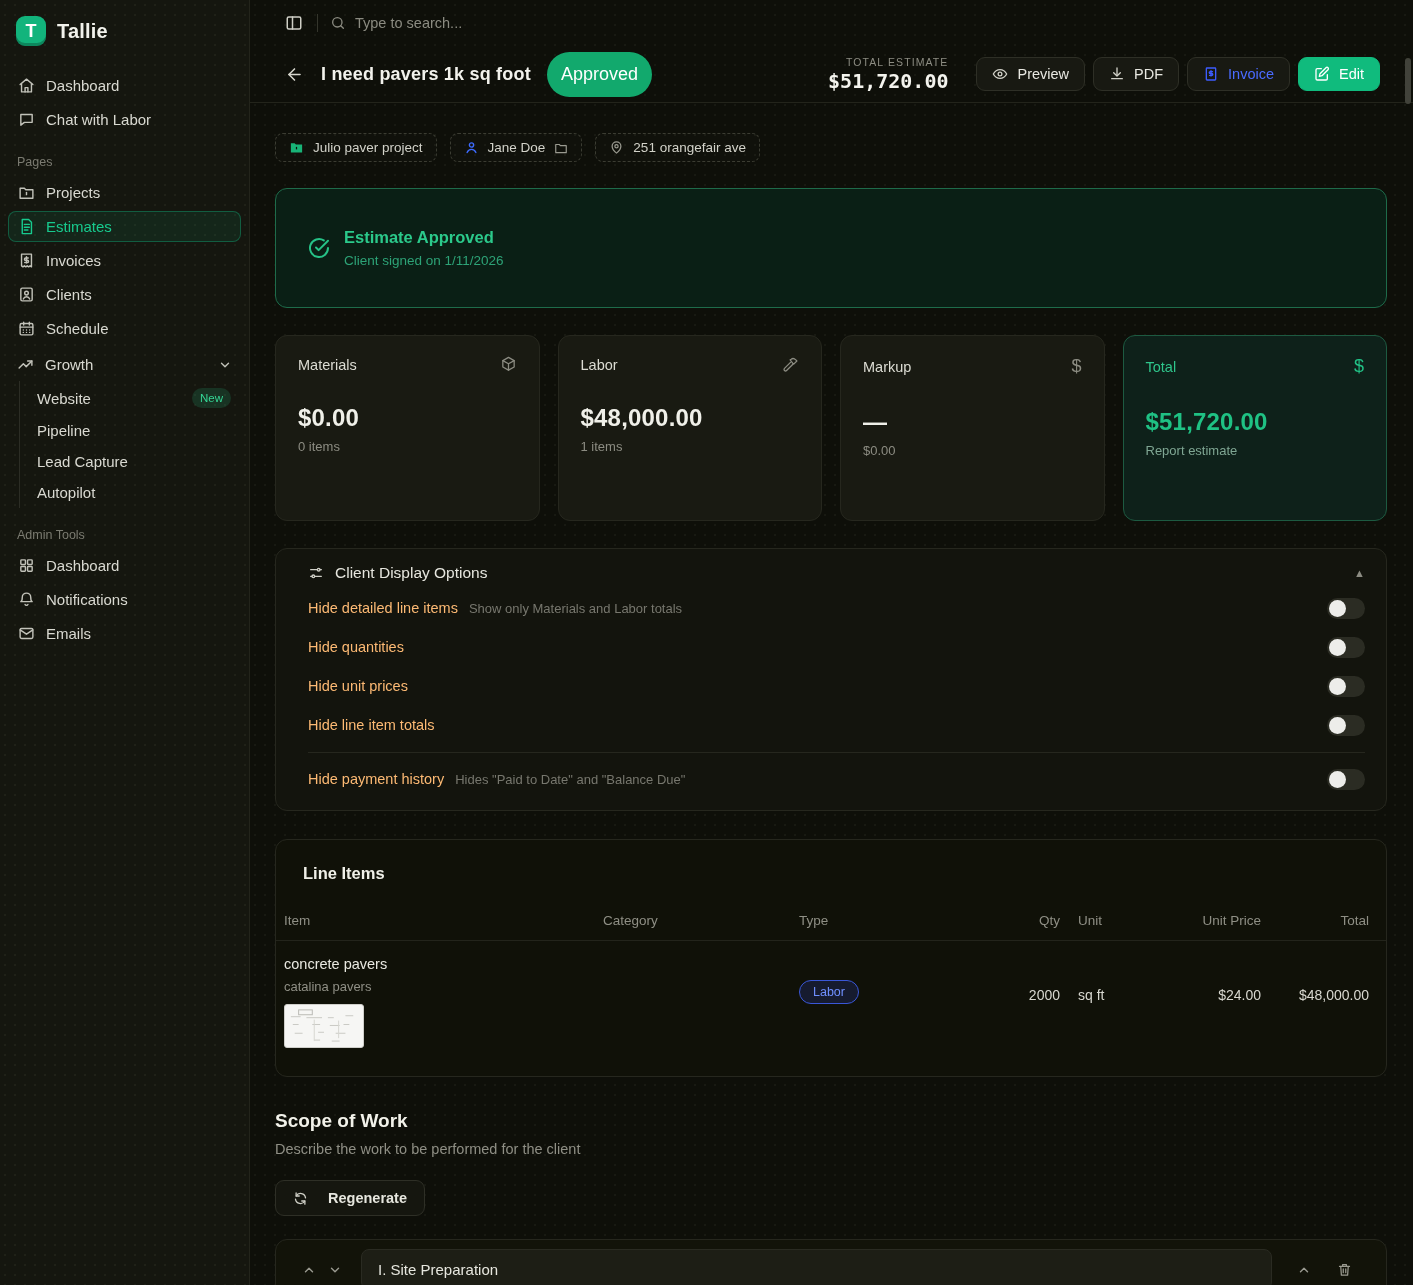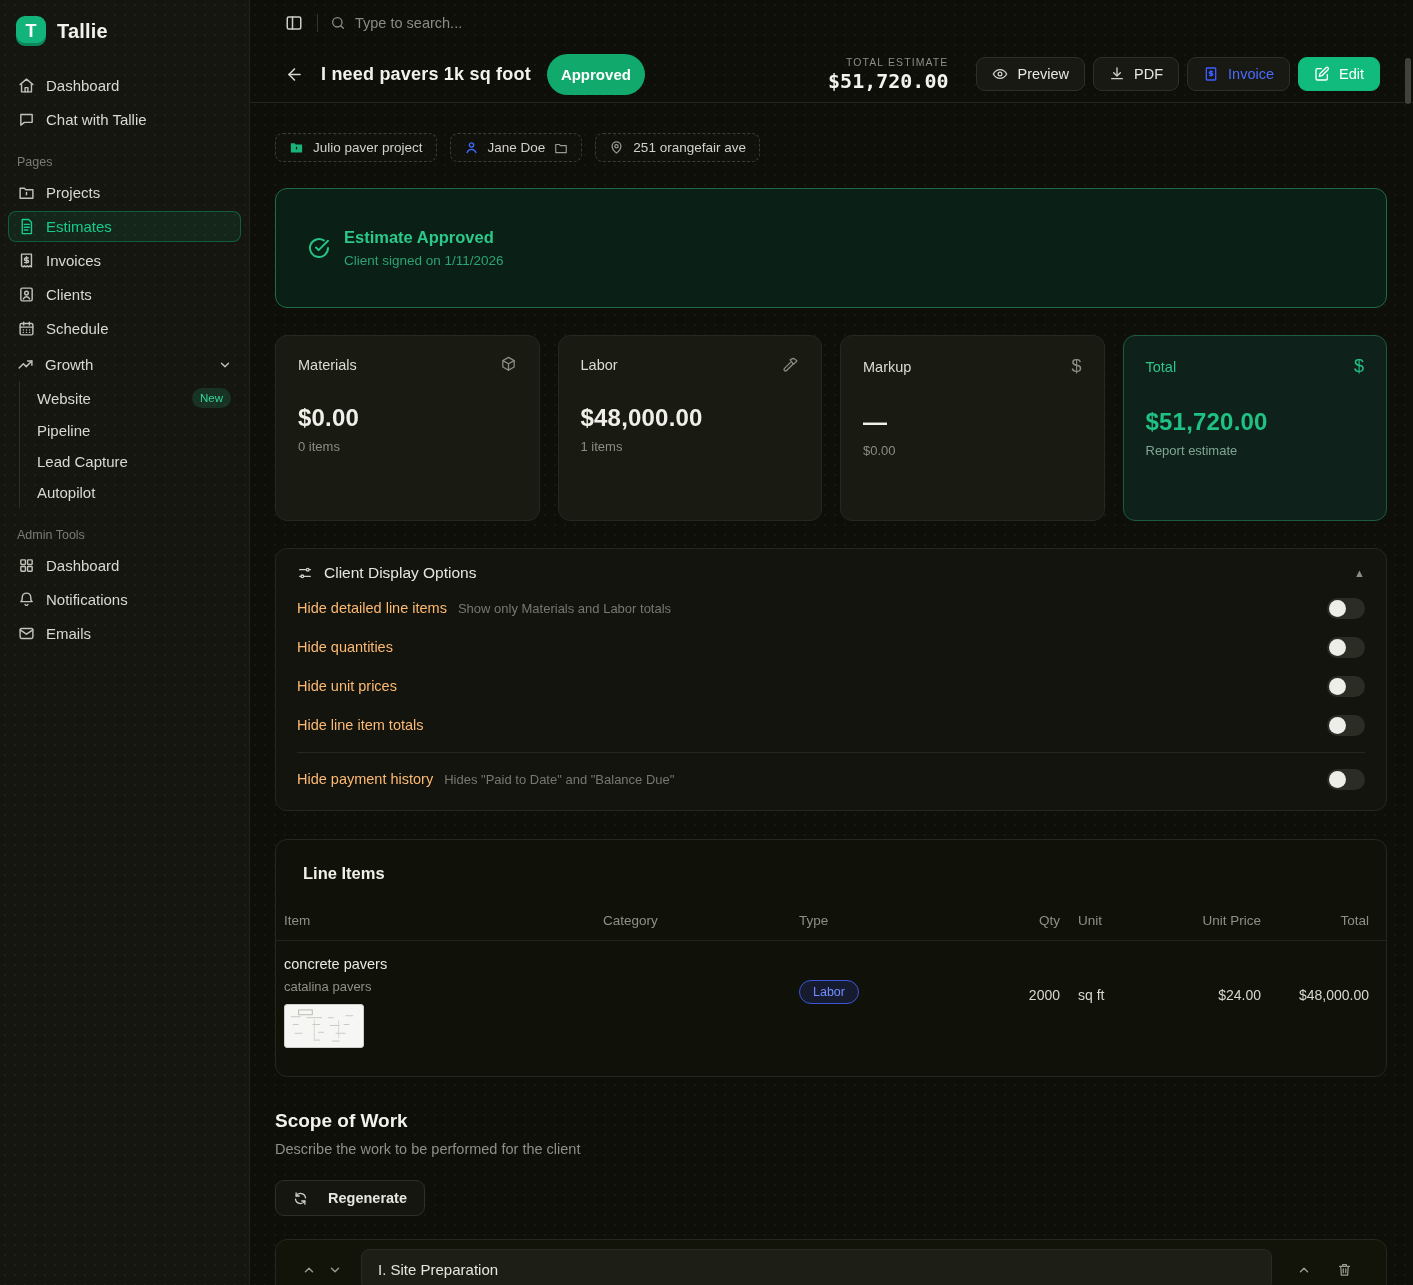--- a/index.html
+++ b/index.html
@@ -86,22 +86,22 @@
       linear-gradient(100deg, #e9e9e5 0%, #cfcfca 22%, #8e8e88 38%, #f1f1ed 50%, #6f6f69 62%, #3a3a35 80%, #23231f 100%);
   }
 
   .pagehead {
     height:57px; display:flex; align-items:center; padding:0 33px 0 31px;
     border-bottom:1px solid #23241b;
   }
   .back-btn { background:none; border:none; color:#d6d6cd; cursor:pointer; display:flex; padding:4px; margin-right:13px; }
   .page-title { font-size:18px; font-weight:bold; color:#f2f2ec; letter-spacing:.2px; }
   .status-badge {
-    margin-left:16px; background:#12a96d; color:#fff; font-size:15px;
-    padding:12px 14px; border-radius:999px;font-weight:bold;
+    margin-left:16px; background:#12a96d; color:#fff; font-size:18px;
+    padding:12px 14px; border-radius:999px;
   }
   .head-spacer { flex:1; }
   .total-block { text-align:right; margin-right:20px; }
   .total-label { font-size:10.5px; letter-spacing:1.1px; color:#8d8d83; }
   .total-value { font-family:"DejaVu Sans Mono", monospace; font-weight:bold; font-size:20px; color:#f4f4ee; margin-top:1px; }
   .hbtn {
     display:flex; align-items:center; gap:9px; height:34px; padding:0 15px;
     border-radius:9px; border:1px solid #2e2f26; background:#181912;
     color:#e8e8e1; font-size:14.5px; cursor:pointer; margin-left:8px;
     font-family:"Liberation Sans", sans-serif;
@@ -143,21 +143,21 @@
   .stat-value { font-size:24px; font-weight:bold; color:#f0f0e9; margin-top:31px; letter-spacing:.2px; }
   .stat-sub { font-size:13px; color:#8c8c82; margin-top:7px; }
   .stat-card.total { background:#0e211a; border-color:#1d5a41; }
   .stat-card.total .stat-label { color:#2fc68c; }
   .stat-card.total .stat-head .dollar { color:#21c186; }
   .stat-card.total .stat-value { color:#1fc184; }
   .stat-card.total .stat-sub { color:#7fa693; }
 
   .options-panel {
     margin-top:27px; border-radius:12px; border:1px solid #26271e; background:#13140d;
-    padding:15px 21px 18px 21px;
+    padding:15px 21px 18px 32px;
   }
   .options-head { display:flex; align-items:center; gap:11px; }
   .options-head svg { color:#cfcfc6; }
   .options-title { font-size:15.5px; color:#e6e6de; flex:1; }
   .collapse-tri { color:#8c8c82; font-size:11px; cursor:pointer; }
   .opt-row { display:flex; align-items:center; margin-top:13px; min-height:26px; }
   .opt-label { font-size:14.5px; color:#fdba74; }
   .opt-hint { font-size:13px; color:#77776e; margin-left:11px; }
   .opt-spacer { flex:1; }
   .opt-divider { border-top:1px solid #26271e; margin:14px 0 1px 0; }
@@ -241,21 +241,21 @@
             <path d="M3 10.5 12 3l9 7.5"></path>
             <path d="M5 9.5V21h14V9.5"></path>
             <path d="M10 21v-6h4v6"></path>
           </svg>
         <span>Dashboard</span>
       </div>
       <div class="nav-item">
         <svg width="17" height="17" viewBox="0 0 24 24" fill="none" stroke="currentColor" stroke-width="2" stroke-linecap="round" stroke-linejoin="round">
             <path d="M4 5h16v11H9l-5 4z"></path>
           </svg>
-        <span>Chat with Tallie</span>
+        <span>Chat with Labor</span>
       </div>
 
       <div class="section-label">Pages</div>
 
       <div class="nav-item">
         <svg width="17" height="17" viewBox="0 0 24 24" fill="none" stroke="currentColor" stroke-width="2" stroke-linecap="round" stroke-linejoin="round">
             <path d="M3 6h6l2 2h10v12H3z"></path>
             <path d="M12 12v3"></path>
           </svg>
         <span>Projects</span>

